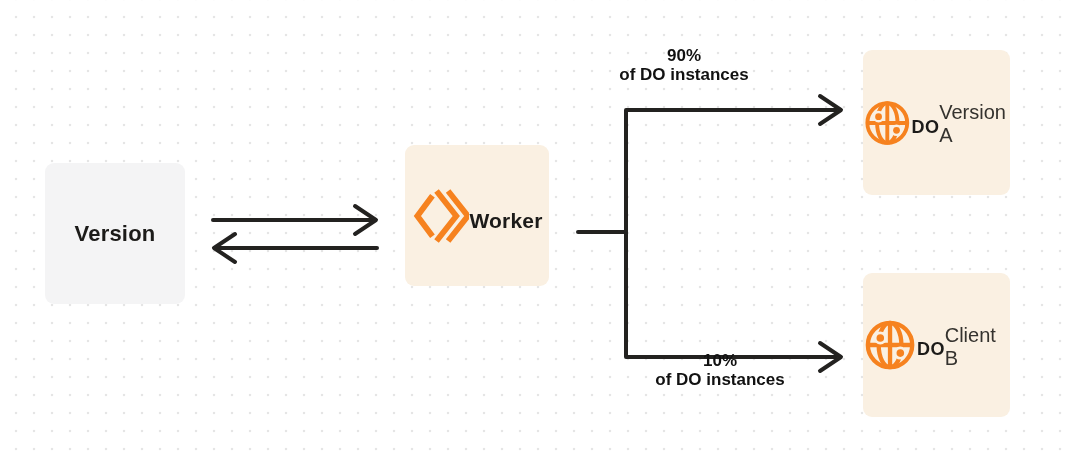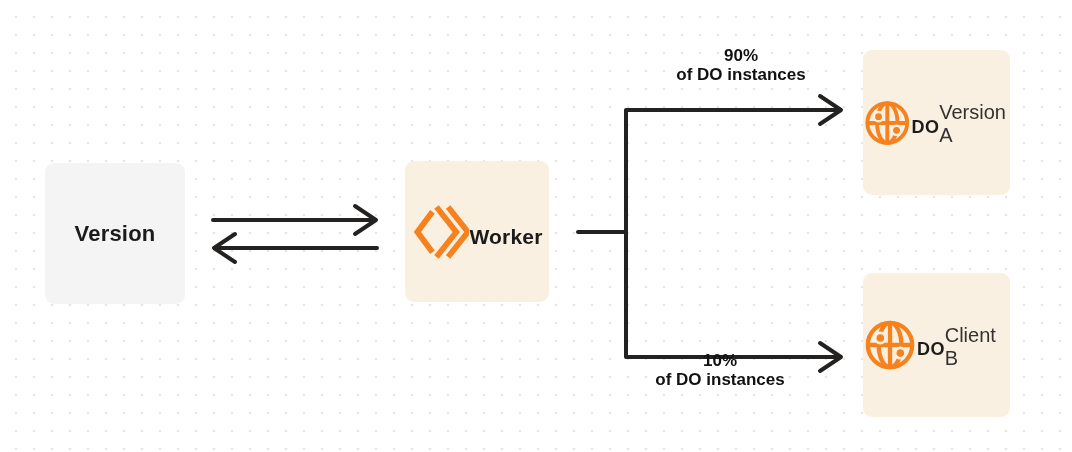--- a/index.html
+++ b/index.html
@@ -103,30 +103,30 @@
 
     <path d="M836 110 H626 V357 H836"></path>
     <path d="M820 96 L841 110 L820 124"></path>
     <path d="M820 343 L841 357 L820 371"></path>
   </svg>
 
   <div class="node gray" style="left:45px;top:163px;width:140px;height:141px;">
     <span class="node-label">Version</span>
   </div>
 
-  <div class="node cream worker-node" style="left:405px;top:161px;width:144px;height:141px;">
+  <div class="node cream worker-node" style="left:405px;top:145px;width:144px;height:141px;">
     <svg class="icon-svg" width="58" height="64" viewBox="0 0 100 100" aria-hidden="true">
       <polyline class="stroke" points="37,15 11,50 37,85" stroke-width="10"></polyline>
       <polyline class="stroke" points="44,7 78,50 44,93" stroke-width="10"></polyline>
       <polyline class="stroke" points="64,7 98,50 64,93" stroke-width="10"></polyline>
     </svg>
     <span class="node-label">Worker</span>
   </div>
 
-  <div class="edge-label" style="left:621px;top:46px;">
+  <div class="edge-label" style="left:564px;top:46px;">
     <span class="percent">90%</span>
     <span class="caption">of DO instances</span>
   </div>
 
   <div class="edge-label" style="left:600px;top:351px;">
     <span class="percent">10%</span>
     <span class="caption">of DO instances</span>
   </div>
 
   <div class="node cream" style="left:863px;top:50px;width:147px;height:145px;">

